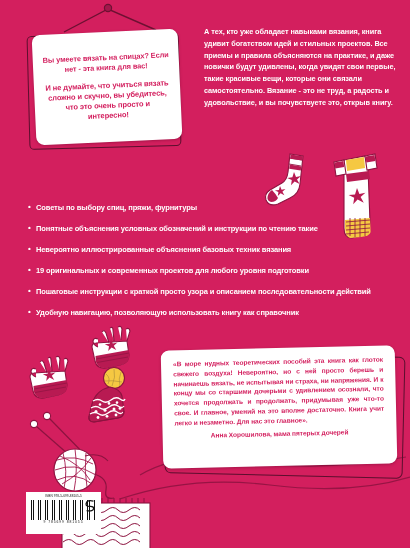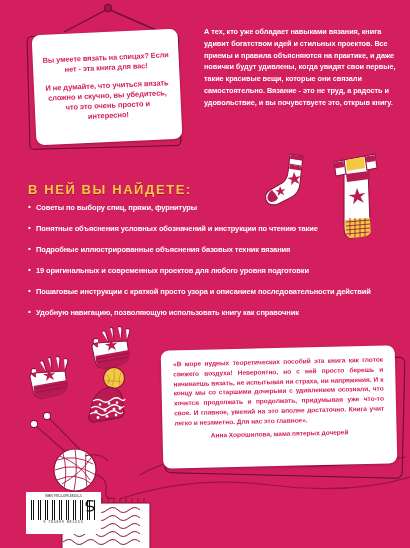--- a/index.html
+++ b/index.html
@@ -168,26 +168,25 @@
       <path d="M20 70 L20 88 M25 70 L25 89 M30 70 L30 89 M35 70 L35 88"></path>
     </g>
     <g fill="#b81a52">
       <path d="M16 26 L39 23 L40 31 L17 34 Z"></path>
       <path d="M4.5 14.5 L13.5 13 L14.2 19 L5.2 20.5 Z"></path>
       <path d="M35.6 8.6 L44.6 7 L45.3 13 L36.3 14.6 Z"></path>
       <path d="M27 40 l2.4 6 l6 -1.2 l-4.8 4.3 l3.2 5.6 l-6.2 -3.2 l-4.4 4.7 l1 -6.4 l-5.6 -2.7 l6.4 -.7 Z"></path>
     </g>
   </svg>
 
-  <div id="findings-heading">В НЕЙ ВЫ НАЙДЕТЕ:</div>
 
   <ul id="findings-list">
     <li>Советы по выбору спиц, пряжи, фурнитуры</li>
     <li>Понятные объяснения условных обозначений и инструкции по чтению такие</li>
-    <li>Подробные иллюстрированные объяснения базовых техник вязания</li>
+    <li>Невероятно иллюстрированные объяснения базовых техник вязания</li>
     <li>19 оригинальных и современных проектов для любого уровня подготовки</li>
     <li>Пошаговые инструкции с краткой просто узора и описанием последовательности действий</li>
     <li>Удобную навигацию, позволяющую использовать книгу как справочник</li>
   </ul>
 
   <svg class="deco" style="left:84px;top:325px;width:52px;height:46px;" viewBox="0 0 52 46">
     <g stroke="#8d1340" stroke-width="1.1" fill="#ffffff">
       <path d="M42 4 Q45 2 46 6 L43 16 M34 2 Q37 0 38 4 L37 15 M26 3 Q29 1 29 5 L30 16 M18 7 Q20 4 22 8 L25 18
                M14 14 Q10 12 9 16 Q9 20 14 22
                M43 16 L45 30 Q45 38 36 40 L22 43 Q13 44 11 36 L8 22 Q8 18 12 18 Z"></path>

